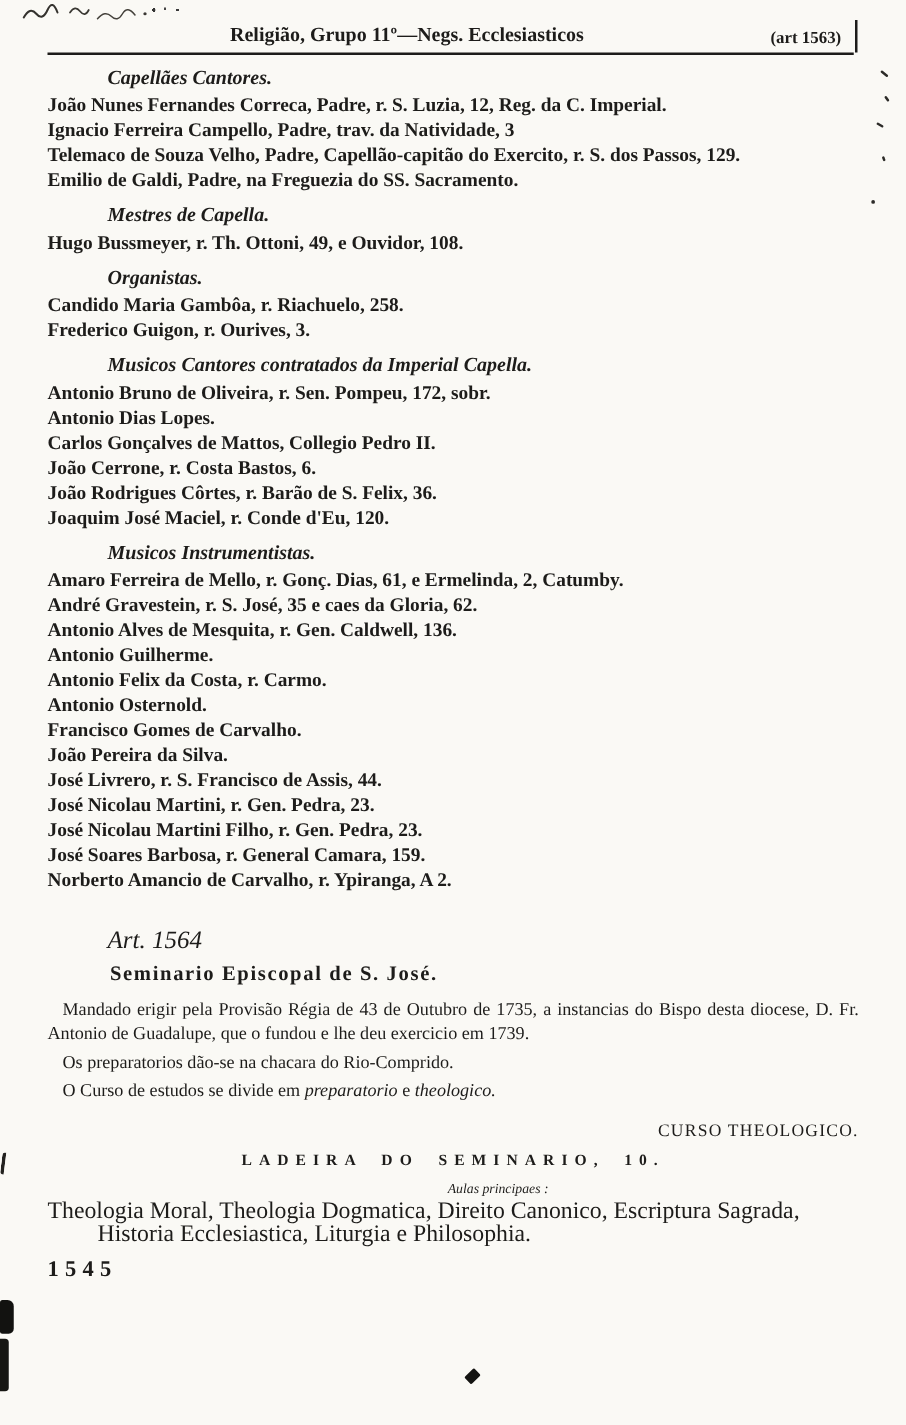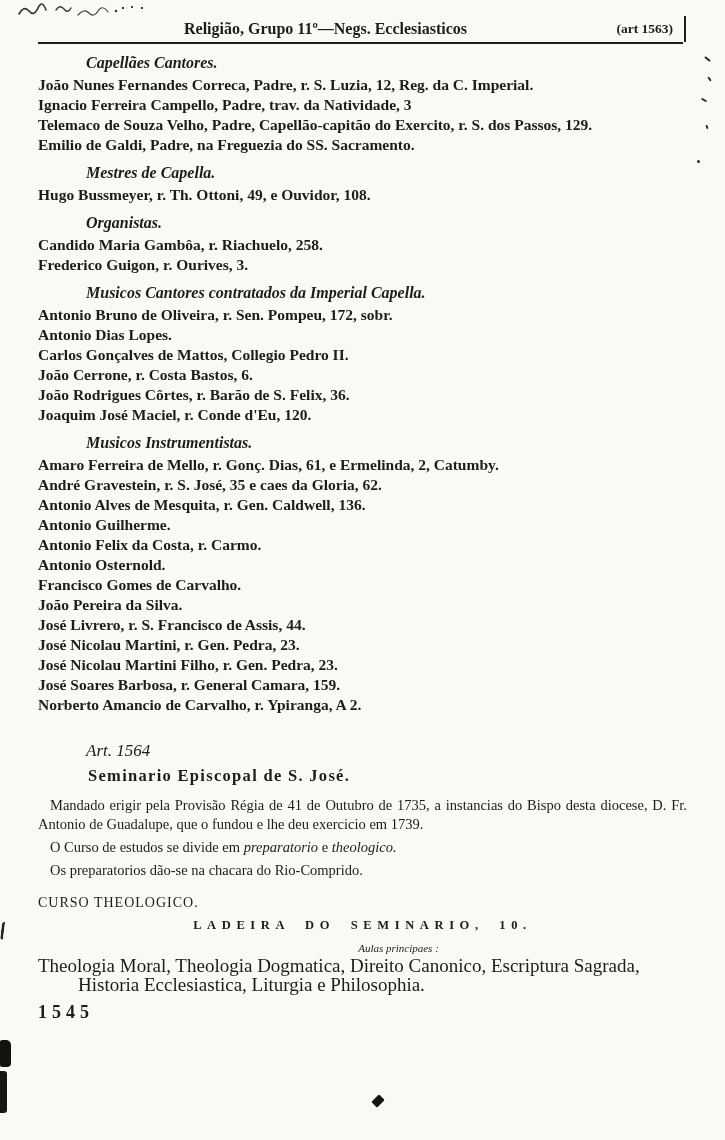--- a/index.html
+++ b/index.html
@@ -10,21 +10,21 @@
   body{
     width:725px;height:1140px;position:relative;overflow:hidden;
     background:var(--paper);
     color:var(--ink);
     font-family:"Liberation Serif","DejaVu Serif",serif;
   }
   .page{position:absolute;inset:0;padding:20px 38px 0 38px;box-sizing:border-box;}
 
   
   .pageheader{
-    display:flex;align-items:center;
+    display:flex;align-items:flex-end;
     border-bottom:2.5px solid var(--ink);
     padding-bottom:4px;margin:0 4px 4px 0;position:relative;
   }
   .header-title{margin-left:146px;font-size:16px;font-weight:bold;white-space:nowrap;}
   .header-title .rest{font-weight:bold;}
   .art-ref{margin-left:auto;font-size:13.5px;font-weight:bold;padding-right:10px;white-space:nowrap;}
   .header-tick{position:absolute;right:-3px;top:-4px;width:2.5px;height:26px;background:var(--ink);}
 
   
   .sections{margin-top:10px;}
@@ -33,25 +33,25 @@
     font-style:italic;font-weight:bold;font-size:16px;
     margin:9px 0 3px 48px;
   }
   .entry{
     font-weight:bold;font-size:15.5px;line-height:20px;margin:0;
     padding-left:50px;text-indent:-50px;
     text-align:justify;max-width:614px;
   }
 
   
-  .art-number{font-style:italic;font-size:17px;margin:26px 0 2px 48px;}
+  .art-number{font-style:italic;font-size:20px;margin:26px 0 2px 48px;}
   .art-title{font-weight:bold;font-size:16.5px;letter-spacing:1.3px;margin:5px 0 10px 50px;}
   .para{font-size:14.5px;line-height:19px;margin:4px 0;text-align:justify;text-indent:12px;}
   .para .it{font-style:italic;}
-  .curso{text-align:left;font-size:14px;letter-spacing:1px;margin:15px 0 7px;}
+  .curso{text-align:right;font-size:14px;letter-spacing:1px;margin:15px 0 7px;}
   .address{text-align:center;font-size:12.5px;font-weight:bold;letter-spacing:0.45em;word-spacing:0.55em;margin:6px 0 8px;}
   .aulas-label{font-style:italic;font-size:11px;margin:9px 0 0 72px;text-align:center;}
   .aulas-text{font-size:19px;line-height:19px;margin:2px 0 0;padding-left:40px;text-indent:-40px;}
   .page-number{text-align:left;font-weight:bold;font-size:18px;letter-spacing:5px;margin-top:8px;}
 
   
   .artifact{position:absolute;pointer-events:none;}
   .squiggle-tl{left:16px;top:1px;}
   .dots-tl{left:120px;top:6px;width:26px;height:4px;
     background:radial-gradient(circle 1.5px at 3px 2px,#333 90%,transparent),
@@ -123,23 +123,23 @@
         <p class="entry">José Nicolau Martini, r. Gen. Pedra, 23.</p>
         <p class="entry">José Nicolau Martini Filho, r. Gen. Pedra, 23.</p>
         <p class="entry">José Soares Barbosa, r. General Camara, 159.</p>
         <p class="entry">Norberto Amancio de Carvalho, r. Ypiranga, A 2.</p>
       </section>
 </div>
 
   <div class="art-number">Art. 1564</div>
   <div class="art-title">Seminario Episcopal de S. José.</div>
 
-  <p class="para">Mandado erigir pela Provisão Régia de 41 de Outubro de 1735, a instancias do Bispo desta diocese, D. Fr. Antonio de Guadalupe, que o fundou e lhe deu exercicio em 1739.</p>
+  <p class="para">Mandado erigir pela Provisão Régia de 43 de Outubro de 1735, a instancias do Bispo desta diocese, D. Fr. Antonio de Guadalupe, que o fundou e lhe deu exercicio em 1739.</p>
+  <p class="para">Os preparatorios dão-se na chacara do Rio-Comprido.</p>
   <p class="para"><span>O Curso de estudos se divide em </span><span class="it">preparatorio</span><span> e </span><span class="it">theologico.</span></p>
-  <p class="para">Os preparatorios dão-se na chacara do Rio-Comprido.</p>
 
   <div class="curso">CURSO THEOLOGICO.</div>
   <div class="address">LADEIRA DO SEMINARIO, 10.</div>
 
   <div class="aulas-label">Aulas principaes :</div>
   <p class="aulas-text">Theologia Moral, Theologia Dogmatica, Direito Canonico, Escriptura Sagrada, Historia Ecclesiastica, Liturgia e Philosophia.</p>
 
   <div class="page-number">1545</div>
 </div>
 

